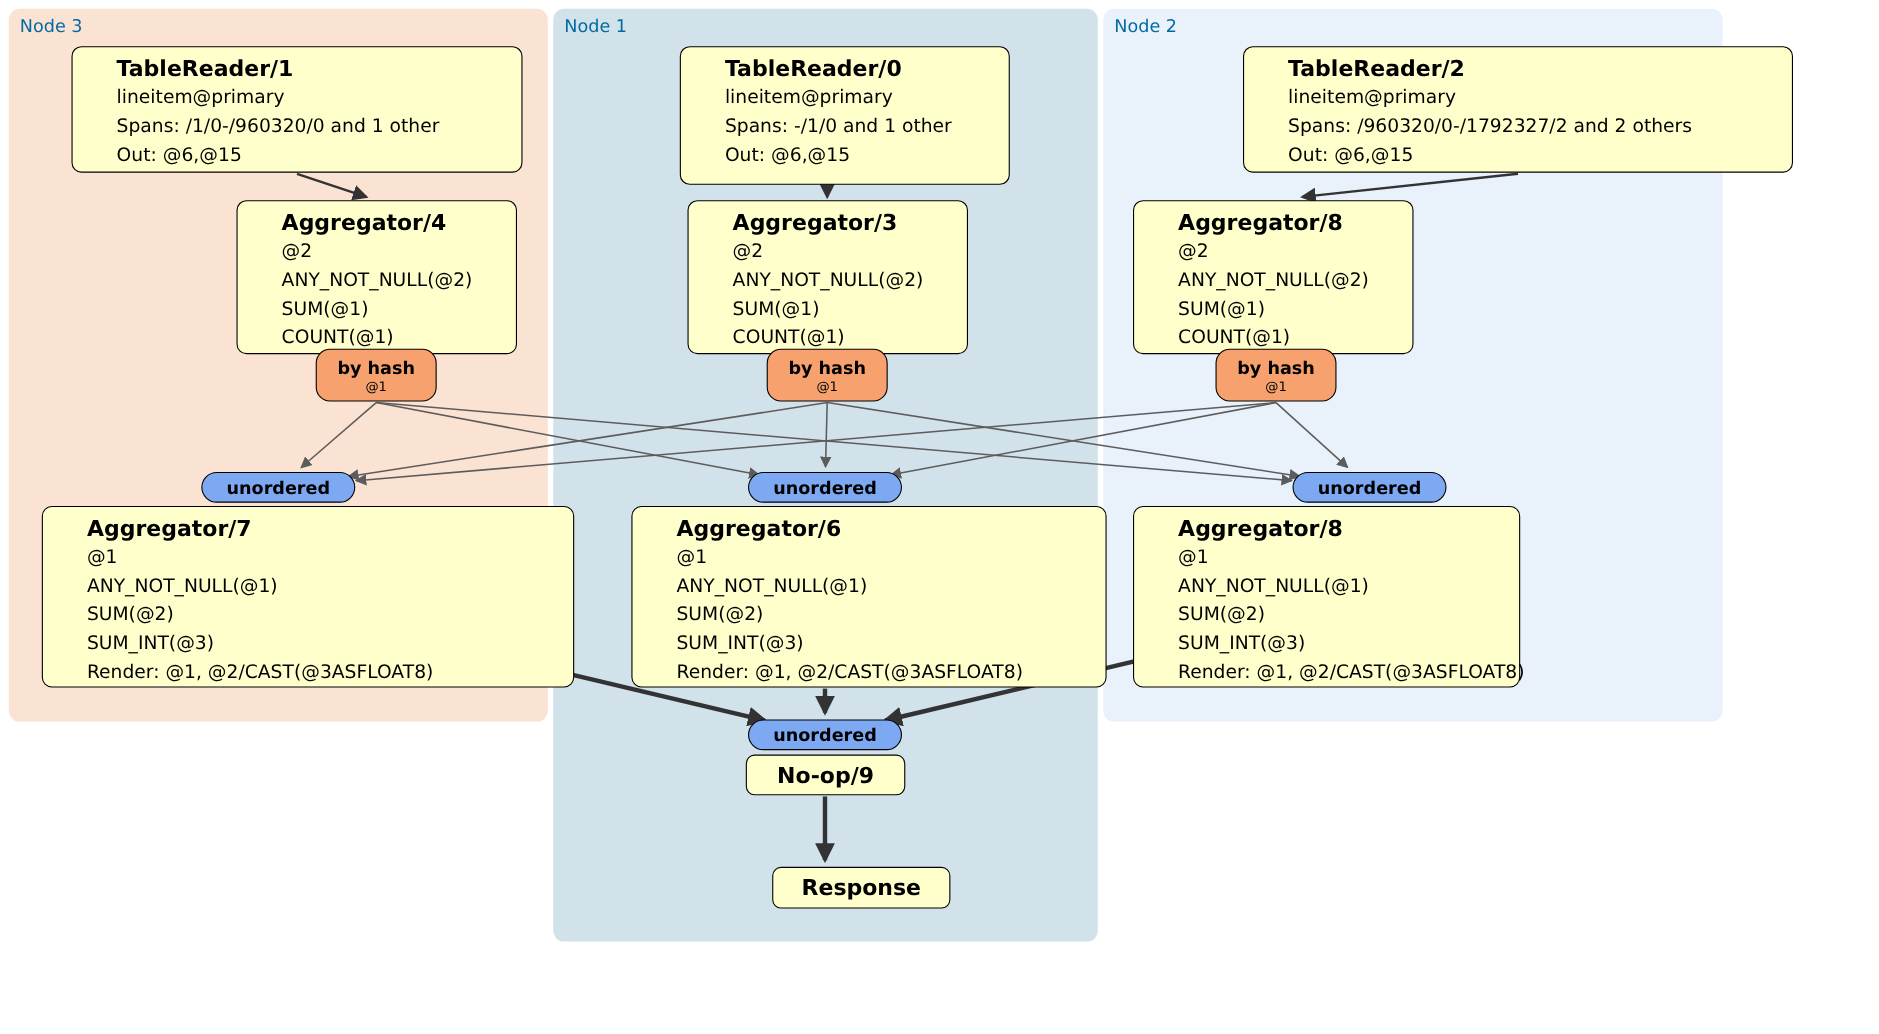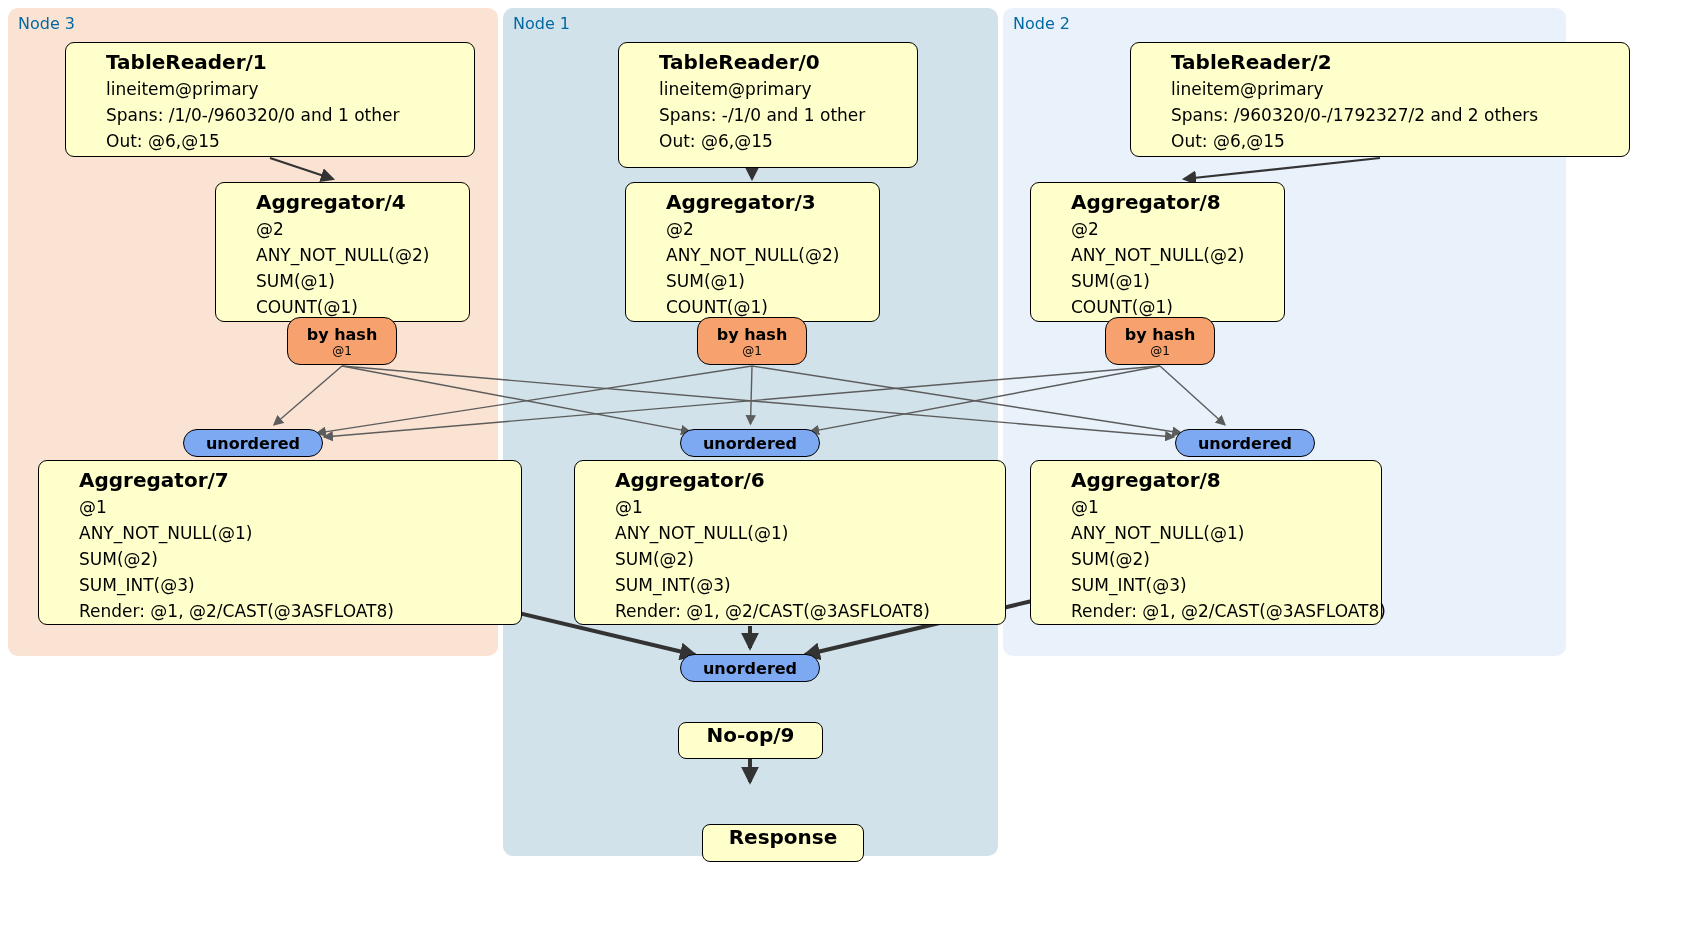--- a/index.html
+++ b/index.html
@@ -26,22 +26,22 @@
     display:flex;flex-direction:column;justify-content:center;
     text-align:center;
   }
   .pill.hash{background:var(--c-hash-fill,#f7a26e);border-radius:13px;}
   .pill.unordered{background:var(--c-unordered-fill,#7da9f2);border-radius:14px;}
   .pill-title{font-weight:bold;font-size:16px;line-height:19px;}
   .pill-sub{font-size:12px;line-height:14px;}
   .title-box{
     position:absolute;background:var(--c-box-fill,#ffffcc);
     border:1.6px solid var(--c-box-border,#000);border-radius:8px;
-    display:flex;justify-content:center;
-    font-weight:bold;font-size:20px;box-sizing:border-box;margin-top:36px;
+    display:flex;align-items:center;justify-content:center;
+    font-weight:bold;font-size:20px;box-sizing:border-box;
   }
 </style>
 </head>
 <body>
 
 <div class="canvas">
 
   <div class="region region-n3">
     <div class="region-label">Node 3</div>
   </div>

